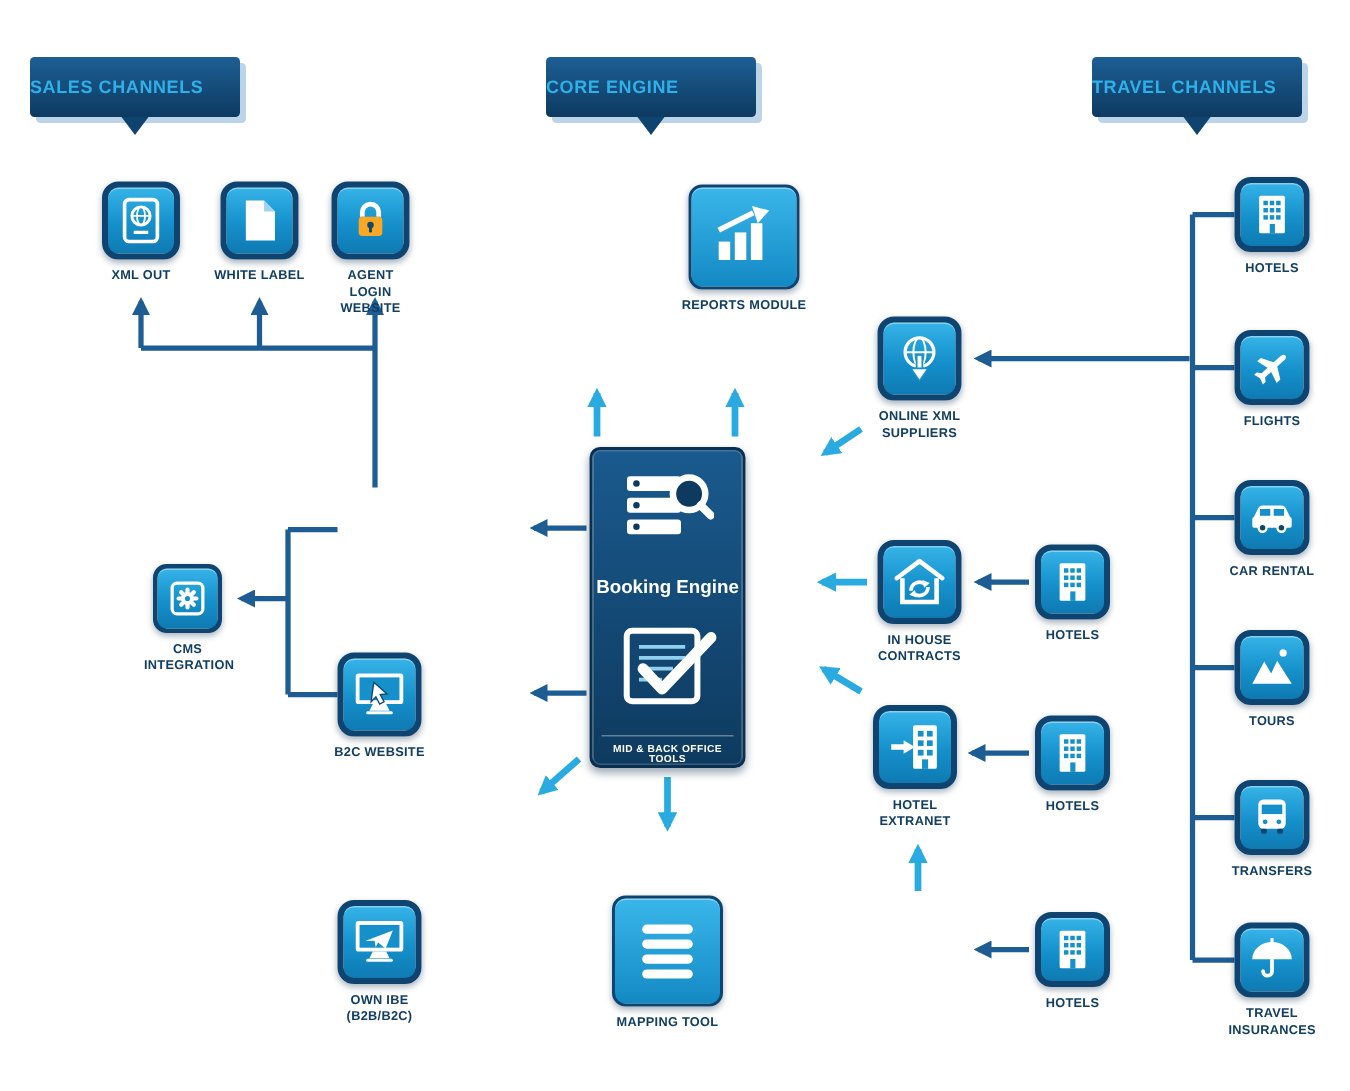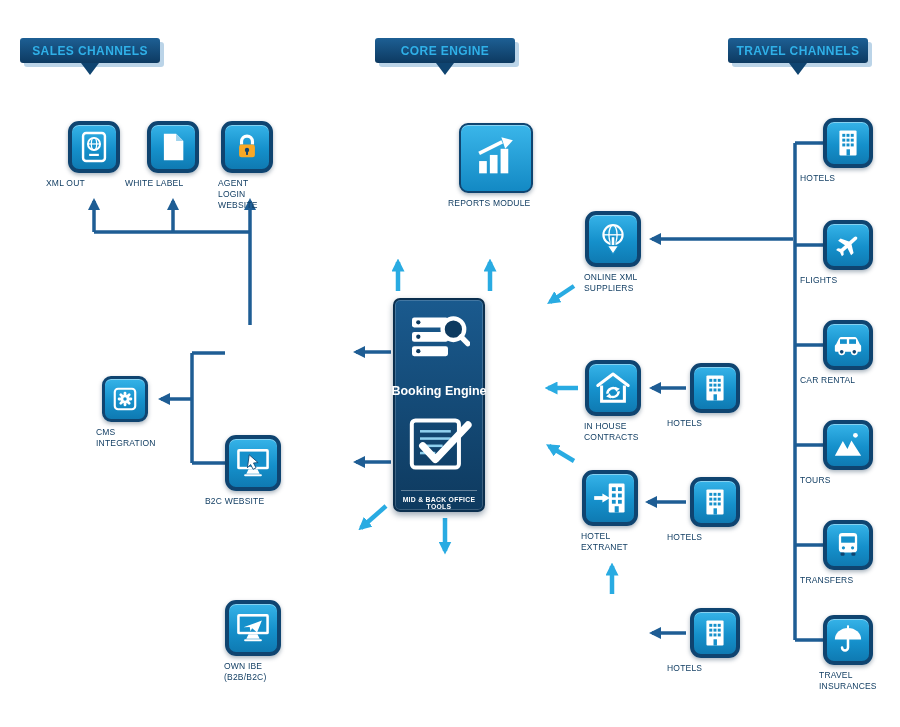--- a/index.html
+++ b/index.html
@@ -7,31 +7,31 @@
   body{font-family:"Liberation Sans",sans-serif}
   .stage{position:relative;width:900px;height:727px;background:#fff;overflow:hidden}
   .wires{position:absolute;left:0;top:0;z-index:1;pointer-events:none}
   .node{position:absolute;z-index:2;display:flex;flex-direction:column;align-items:center}
   .tile{flex:none;display:flex;align-items:center;justify-content:center;
         background:linear-gradient(180deg,#36b3e8 0%,#1590cb 55%,#0f7ab2 100%);
         border:4px solid #0f4470;border-radius:11px;
         box-shadow:0 2px 4px rgba(10,40,70,.35), inset 0 1px 0 rgba(255,255,255,.4)}
   .tile.sm{border-width:3px;border-radius:9px}
   .tile.module{border-width:2px;border-radius:9px;background:linear-gradient(180deg,#3ab6ea,#1389c4)}
-  .label{margin-top:5px;width:96px;flex:none;font-size:8.5px;font-weight:normal;
+  .label{margin-top:5px;width:96px;flex:none;text-align:center;font-size:8.5px;font-weight:bold;
          letter-spacing:.2px;color:#123e63;line-height:1.3;text-transform:uppercase}
   .label.narrow{width:58px}
   .banner{position:absolute;z-index:3;width:140px}
-  .banner-box{height:25px;display:flex;align-items:center;justify-content:center;
+  .banner-box{height:40px;display:flex;align-items:center;justify-content:flex-start;
         background:linear-gradient(180deg,#1d5f94,#0d3a61);border-radius:3px;
         box-shadow:4px 4px 0 rgba(120,170,210,.5);
         color:#2fb0e8;font-size:12px;font-weight:bold;letter-spacing:.4px}
   .banner-tail{width:0;height:0;margin:0 auto;border-left:9px solid transparent;
         border-right:9px solid transparent;border-top:12px solid #0f4470}
-  .be{position:absolute;z-index:2;left:393px;top:298px;width:92px;height:214px;
+  .be{position:absolute;z-index:2;left:393px;top:298px;width:104px;height:214px;
         display:flex;flex-direction:column;align-items:center;justify-content:space-between;
         padding:13px 6px 0;
         background:linear-gradient(180deg,#1a5a8e,#0e3a5f);
         border:2px solid #0b2f4e;border-radius:7px;
         box-shadow:0 3px 6px rgba(10,40,70,.4), inset 0 0 0 1px rgba(255,255,255,.18)}
   .be-title{color:#fff;font-size:12.5px;font-weight:bold;white-space:nowrap}
   .be-sub{color:#fff;font-size:6.8px;font-weight:bold;letter-spacing:.3px;
         border-top:1px solid rgba(255,255,255,.35);padding-top:5px;width:100%;text-align:center}
 </style>
 </head>
@@ -83,21 +83,21 @@
       <path d="M612 594 V566" marker-end="url(#mB)"></path>
     </g>
   </svg>
 
   <div class="banner" style="left:20px;top:38px">
     <div class="banner-box">
       <span>SALES CHANNELS</span>
     </div>
     <div class="banner-tail"></div>
   </div>
-  <div class="banner" style="left:375px;top:38px">
+  <div class="banner" style="left:364px;top:38px">
     <div class="banner-box">
       <span>CORE ENGINE</span>
     </div>
     <div class="banner-tail"></div>
   </div>
   <div class="banner" style="left:728px;top:38px">
     <div class="banner-box">
       <span>TRAVEL CHANNELS</span>
     </div>
     <div class="banner-tail"></div>
@@ -218,20 +218,33 @@
         <path d="M7.5 9 H24.5"></path>
           <path d="M7.5 13 H24.5"></path>
           <path d="M7.5 17 H20"></path>
           <path d="M7.5 21 H16"></path>
       </g>
       <path d="M9 17 L16 24.5 L34 5.5" stroke="#fff" stroke-width="4" fill="none" stroke-linecap="round" stroke-linejoin="round"></path>
     </svg>
     <div class="be-sub">MID &amp; BACK OFFICE TOOLS</div>
   </div>
 
+  <div class="node" style="left:408px;top:597px;width:74px">
+    <div class="tile module" style="width:74px;height:74px">
+      <svg width="46" height="46" viewBox="0 0 30 30">
+        <g fill="#fff">
+          <rect x="4" y="3.5" width="22" height="4" rx="2"></rect>
+          <rect x="4" y="10" width="22" height="4" rx="2"></rect>
+          <rect x="4" y="16.5" width="22" height="4" rx="2"></rect>
+          <rect x="4" y="23" width="22" height="4" rx="2"></rect>
+        </g>
+      </svg>
+    </div>
+    <div class="label">MAPPING TOOL</div>
+  </div>
 
   <div class="node" style="left:585px;top:360px;width:56px">
     <div class="tile" style="width:56px;height:56px">
       <svg width="38" height="36" viewBox="0 0 30 28">
         <path d="M3 12 L15 3 L27 12" fill="none" stroke="#fff" stroke-width="2.4" stroke-linecap="round" stroke-linejoin="round"></path>
         <path d="M6 12 V24.5 H24 V12" fill="none" stroke="#fff" stroke-width="2.4"></path>
         <path d="M10.5 18.6 a4.6 4.6 0 0 1 7.6-3.4" fill="none" stroke="#fff" stroke-width="1.9"></path>
         <path d="M16.6 13 l3.8 1.5 -3 2.5 z" fill="#fff"></path>
         <path d="M19.5 16.6 a4.6 4.6 0 0 1 -7.6 3.4" fill="none" stroke="#fff" stroke-width="1.9"></path>
         <path d="M13.4 22.2 l-3.8 -1.5 3 -2.5 z" fill="#fff"></path>

